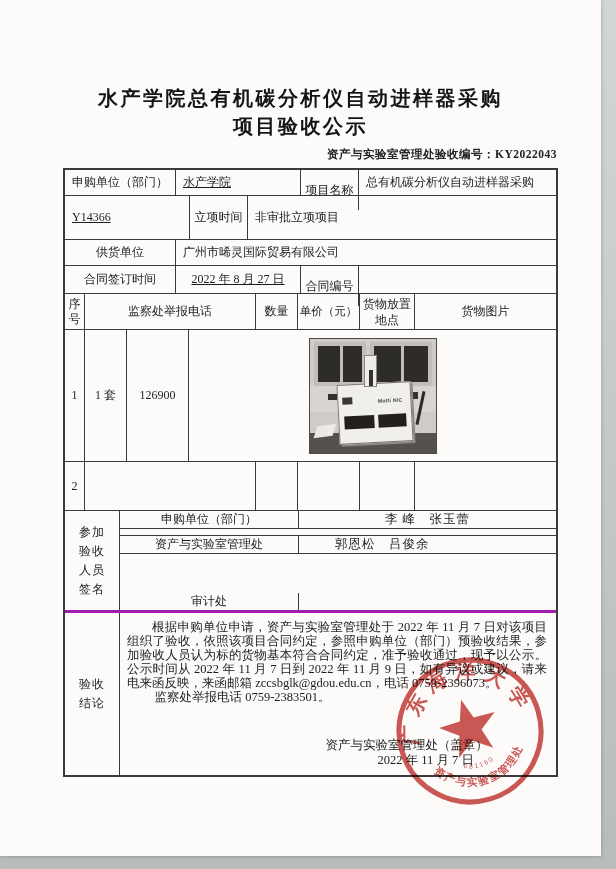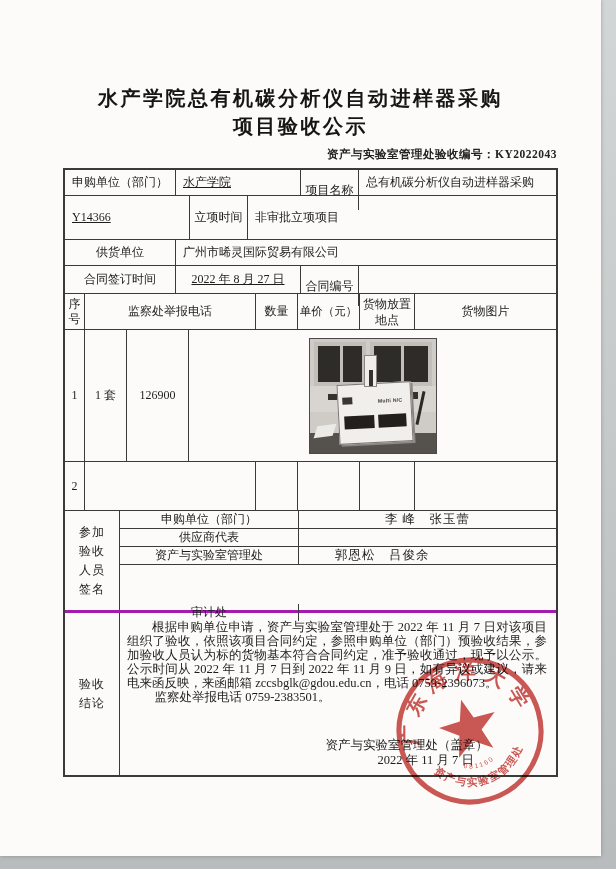--- a/index.html
+++ b/index.html
@@ -203,21 +203,20 @@
     <div class="sig-section">
       <div class="sig-label">
         <div class="v-wrap">参加验收人员签名</div>
       </div>
       <div class="sig-body">
         <div class="sig-row">
           <div class="sig-name-cell">申购单位（部门）</div>
           <div class="sig-names">李 峰　张玉蕾</div>
         </div>
         <div class="sig-row">
-          <div class="sig-name-cell">供应商代表</div>
           <div class="sig-names"></div>
         </div>
         <div class="sig-row">
           <div class="sig-name-cell">资产与实验室管理处</div>
           <div class="sig-names" style="justify-content:flex-start;padding-left:36px;">郭恩松　吕俊余</div>
         </div>
         <div class="sig-row">
           <div class="sig-name-cell">审计处</div>
           <div class="sig-names"></div>
         </div>

